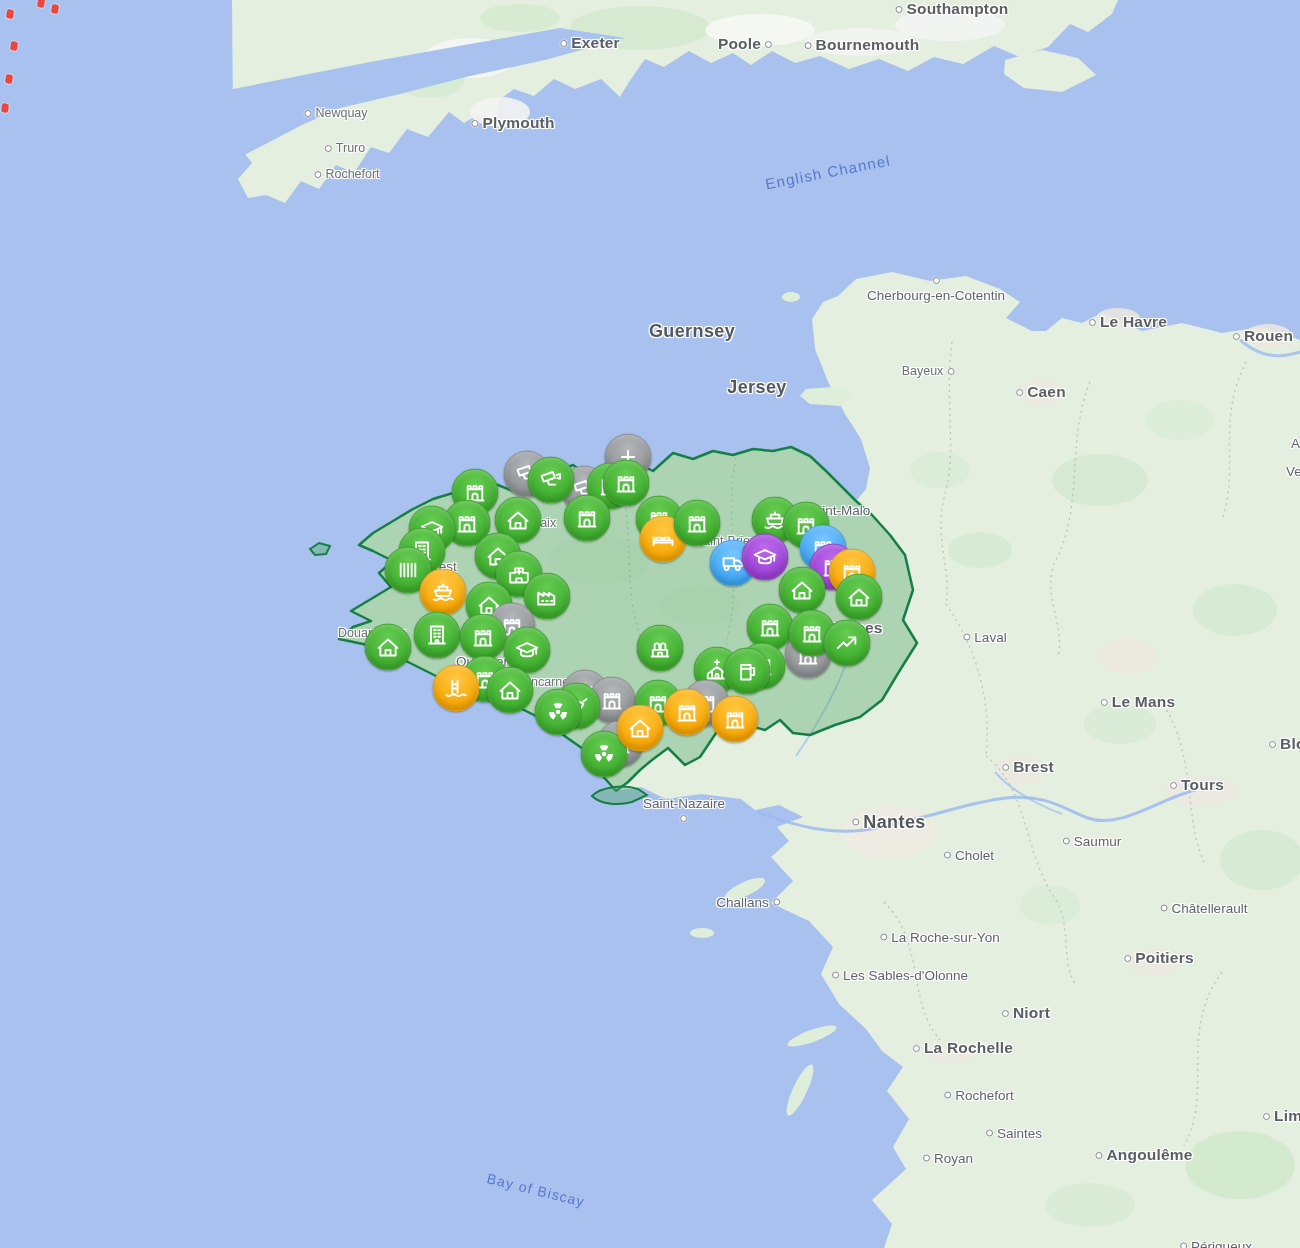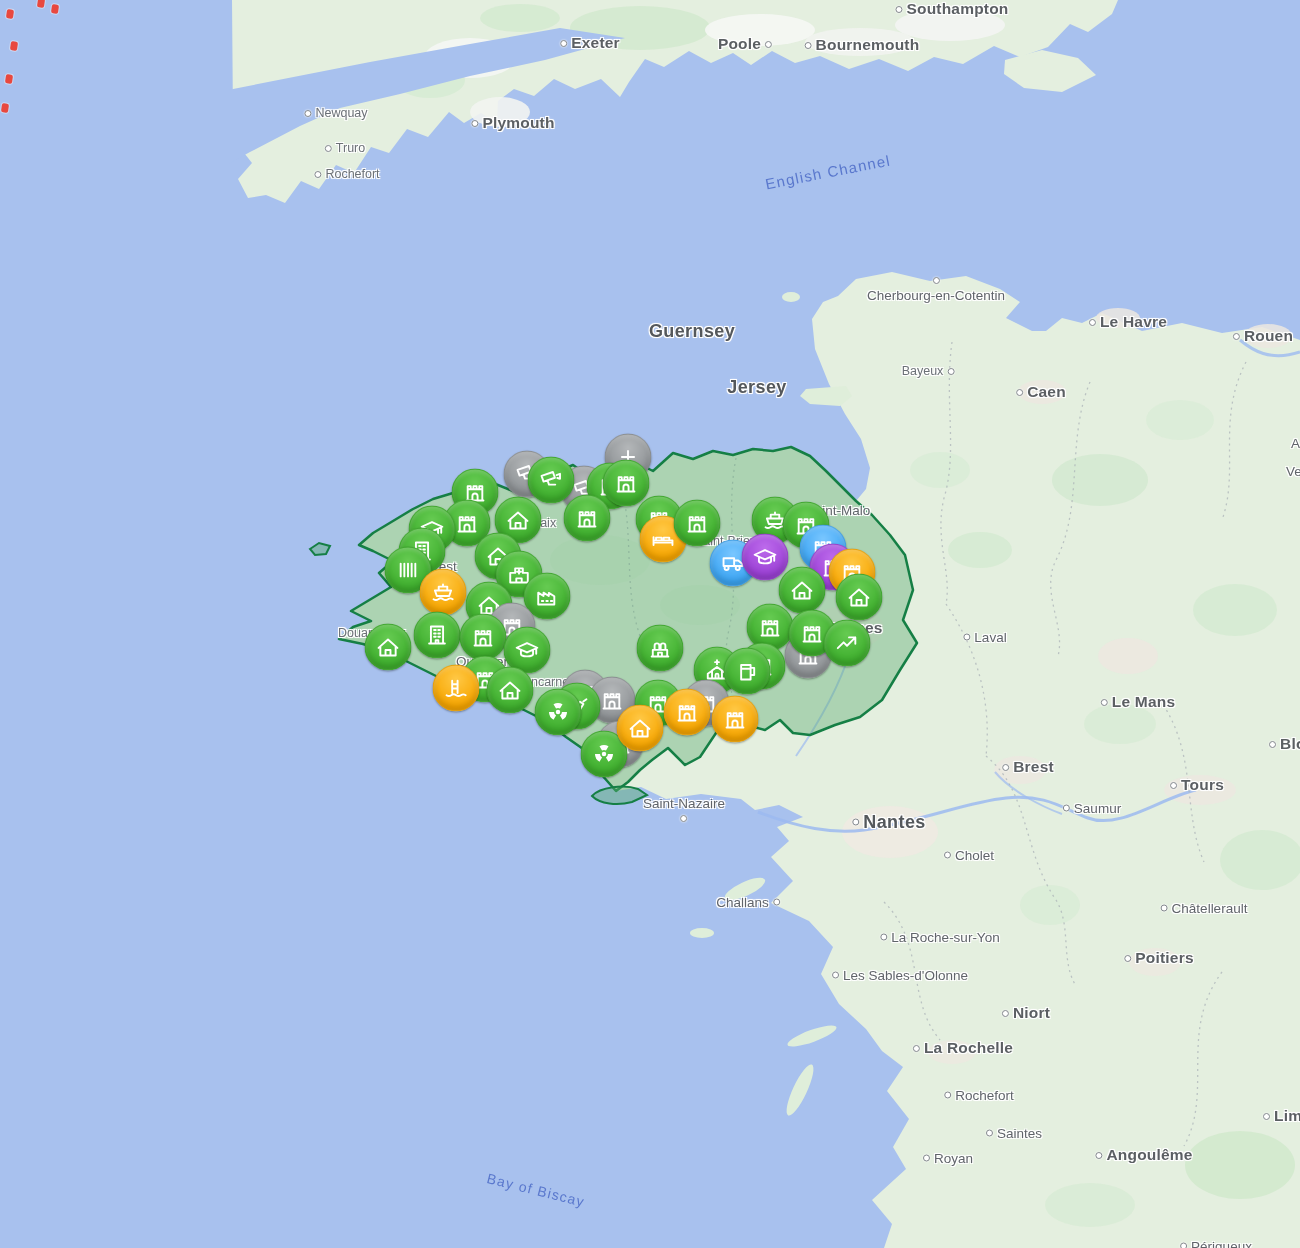--- a/index.html
+++ b/index.html
@@ -225,21 +225,21 @@
       <span class="dot"></span>
     </div>
     <div class="town t-xl" style="left: 889px; top: 822px; text-align: center;">
       <span class="dot"></span>
       <span>Nantes</span>
     </div>
     <div class="town t-lg" style="left: 1028px; top: 767px;">
       <span class="dot"></span>
       <span>Brest</span>
     </div>
-    <div class="town t-md" style="left: 1092px; top: 808px; justify-content: center;">
+    <div class="town t-md" style="left: 1092px; top: 841px; justify-content: center;">
       <span class="dot"></span>
       <span>Saumur</span>
     </div>
     <div class="town t-lg" style="left: 1197px; top: 785px;">
       <span class="dot"></span>
       <span>Tours</span>
     </div>
     <div class="town t-lg aleft" style="left: 1269px; top: 744px;">
       <span class="dot"></span>
       <span>Blois</span>

